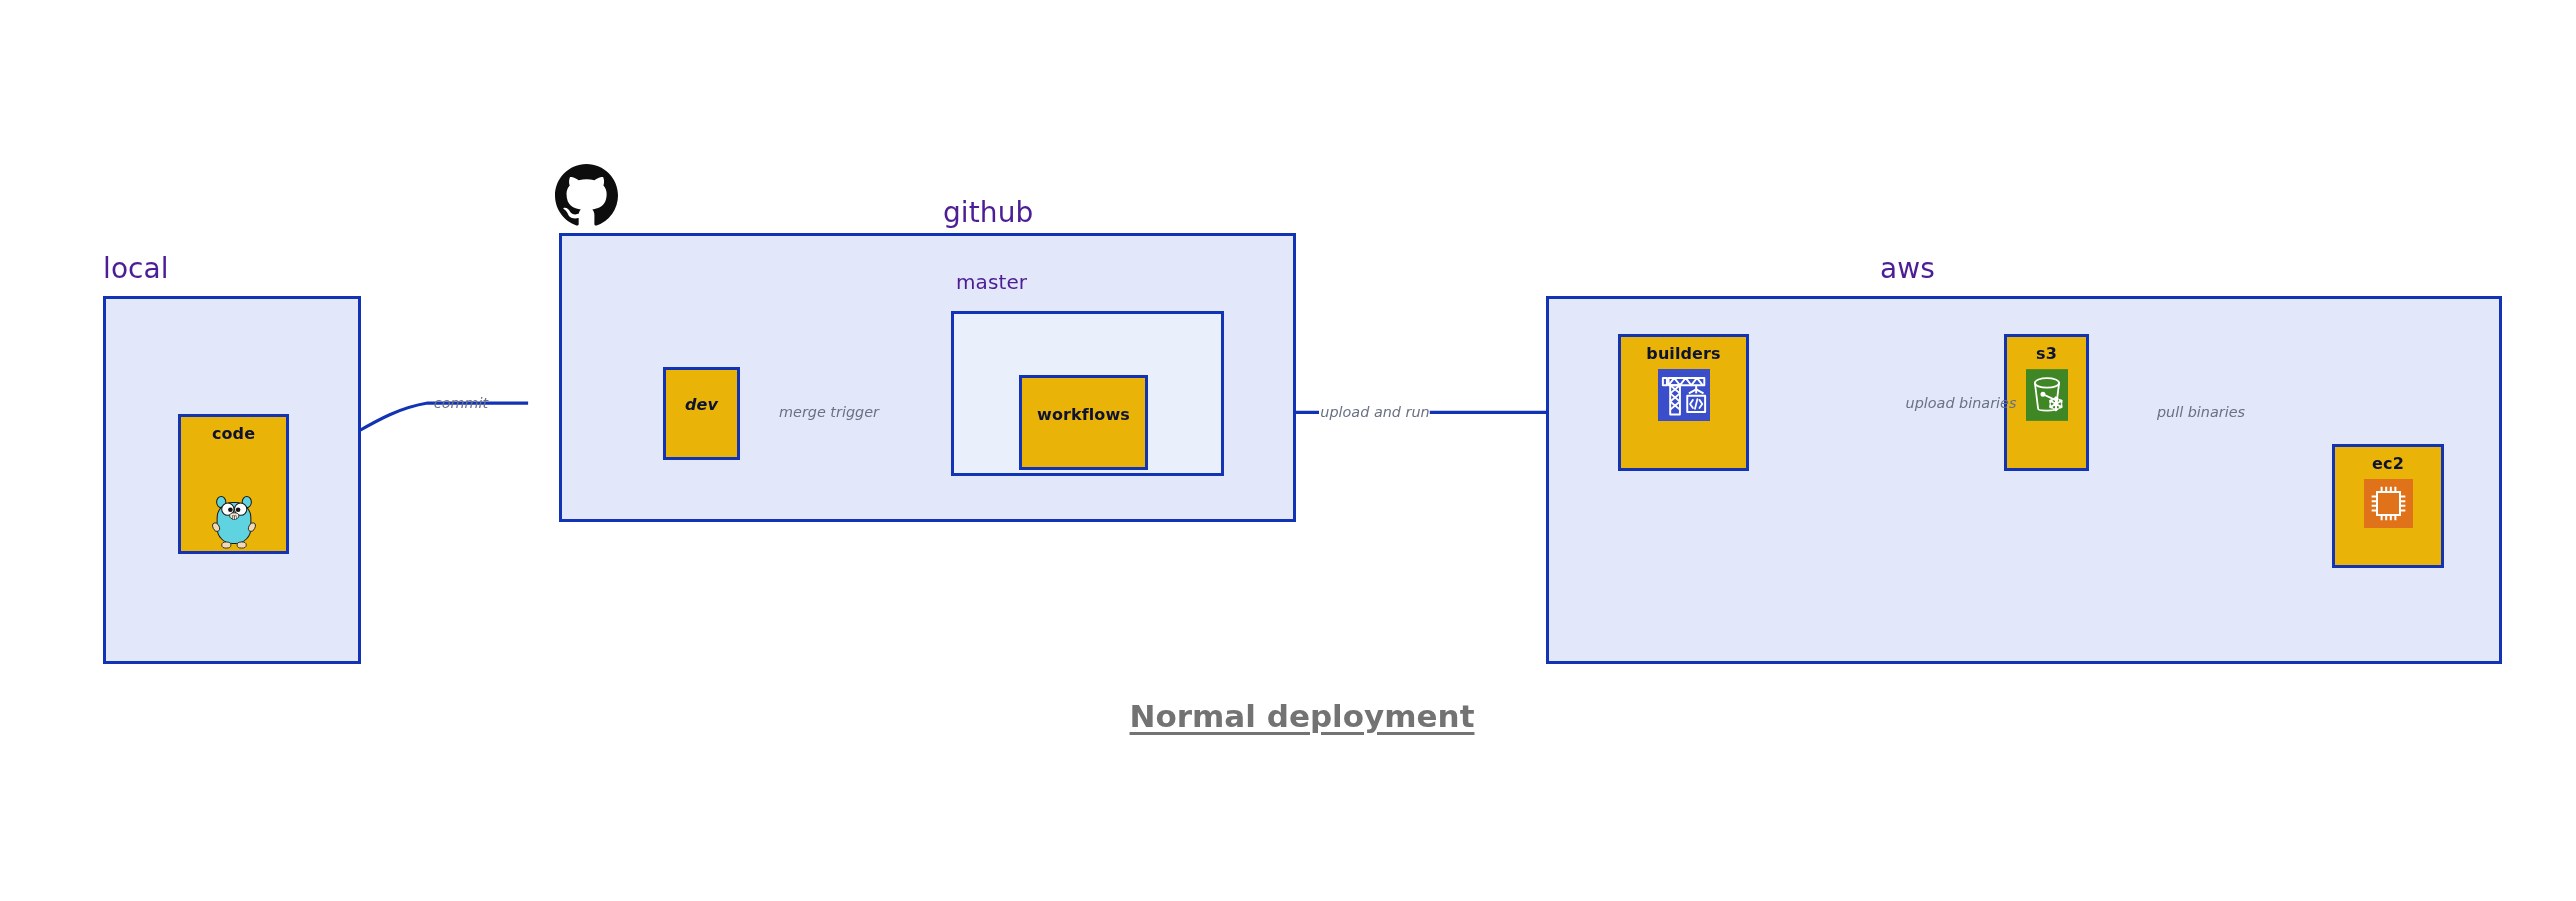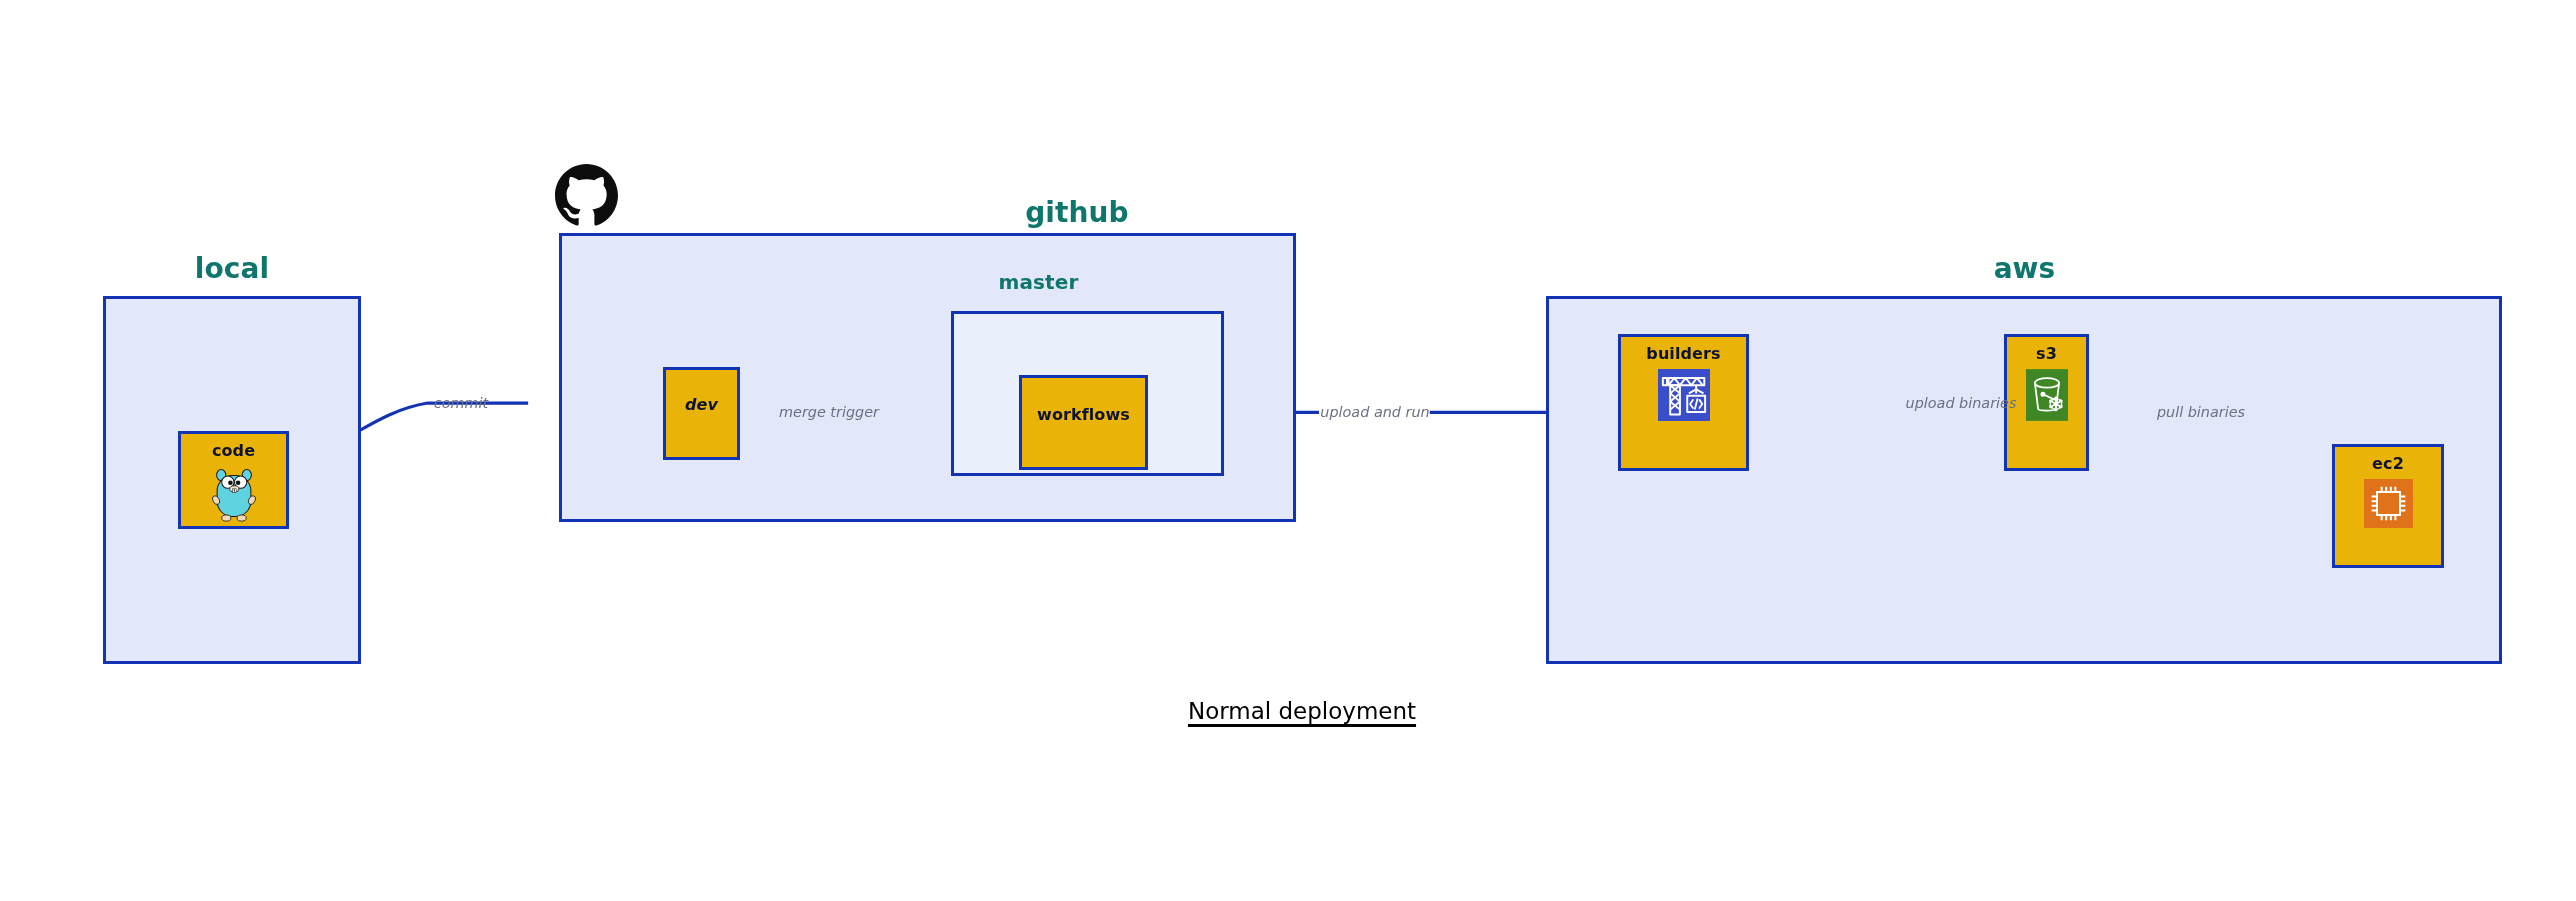--- a/index.html
+++ b/index.html
@@ -25,26 +25,25 @@
 
   
   .group {
     position: absolute;
     background: #e2e7fa;
     border: 3.6px solid #1333b5;
     box-sizing: border-box;
   }
   .group-label {
     position: absolute;
-    color: #0f766e;
+    color: #4c1d95;
     font-size: 28px;
-    font-weight: 700;
+    font-weight: 400;
     letter-spacing: 0.1px;
     white-space: nowrap;
-    text-align: center;
   }
 
   
   .subgroup {
     position: absolute;
     background: #eaeffc;
     border: 3.6px solid #1333b5;
     box-sizing: border-box;
   }
 
@@ -78,23 +77,23 @@
     font-size: 14.4px;
     font-style: italic;
     white-space: nowrap;
     background: transparent;
     transform: translate(-50%, -50%);
   }
 
   
   .caption {
     position: absolute;
-    color: #000000;
-    font-size: 23px;
-    font-weight: 400;
+    color: #737373;
+    font-size: 31px;
+    font-weight: 700;
     text-decoration: underline;
     text-underline-offset: 4.6px;
     text-decoration-thickness: 2.6px;
     white-space: nowrap;
     transform: translateX(-50%);
   }
 
   
   #edges {
     position: absolute;
@@ -143,21 +142,21 @@
     <g>
       <path d="M 4045 790 C 4110 808 4160 836 4215 866" fill="none" stroke="#1333b5" stroke-width="6"></path>
       <path d="M 4330 916 C 4420 962 4490 1010 4548 1060" fill="none" stroke="#1333b5" stroke-width="6" marker-end="url(#arrow)"></path>
     </g>
   </svg>
 
   <div class="group-label" style="left:103px; top:252px; width:258px;">local</div>
 
   <div class="group" style="left:103px; top:296px; width:258px; height:368px;"></div>
 
-  <div class="node" style="left:178px; top:431px; width:111px; height:98px;">
+  <div class="node" style="left:178px; top:414px; width:111px; height:140px;justify-content:space-between;">
     <div class="node-label">code</div>
     <div class="node-icon">
       <svg width="44" height="58" viewBox="0 0 86 112" xmlns="http://www.w3.org/2000/svg">
 
         <ellipse cx="18" cy="17" rx="9" ry="11" fill="#5fd3e0" stroke="#1a1a1a" stroke-width="2"></ellipse>
         <ellipse cx="68" cy="17" rx="9" ry="11" fill="#5fd3e0" stroke="#1a1a1a" stroke-width="2"></ellipse>
 
         <rect x="10" y="18" width="66" height="80" rx="30" ry="30" fill="#5fd3e0" stroke="#1a1a1a" stroke-width="2"></rect>
 
         <circle cx="31" cy="31" r="12" fill="#ffffff" stroke="#1a1a1a" stroke-width="2"></circle>

